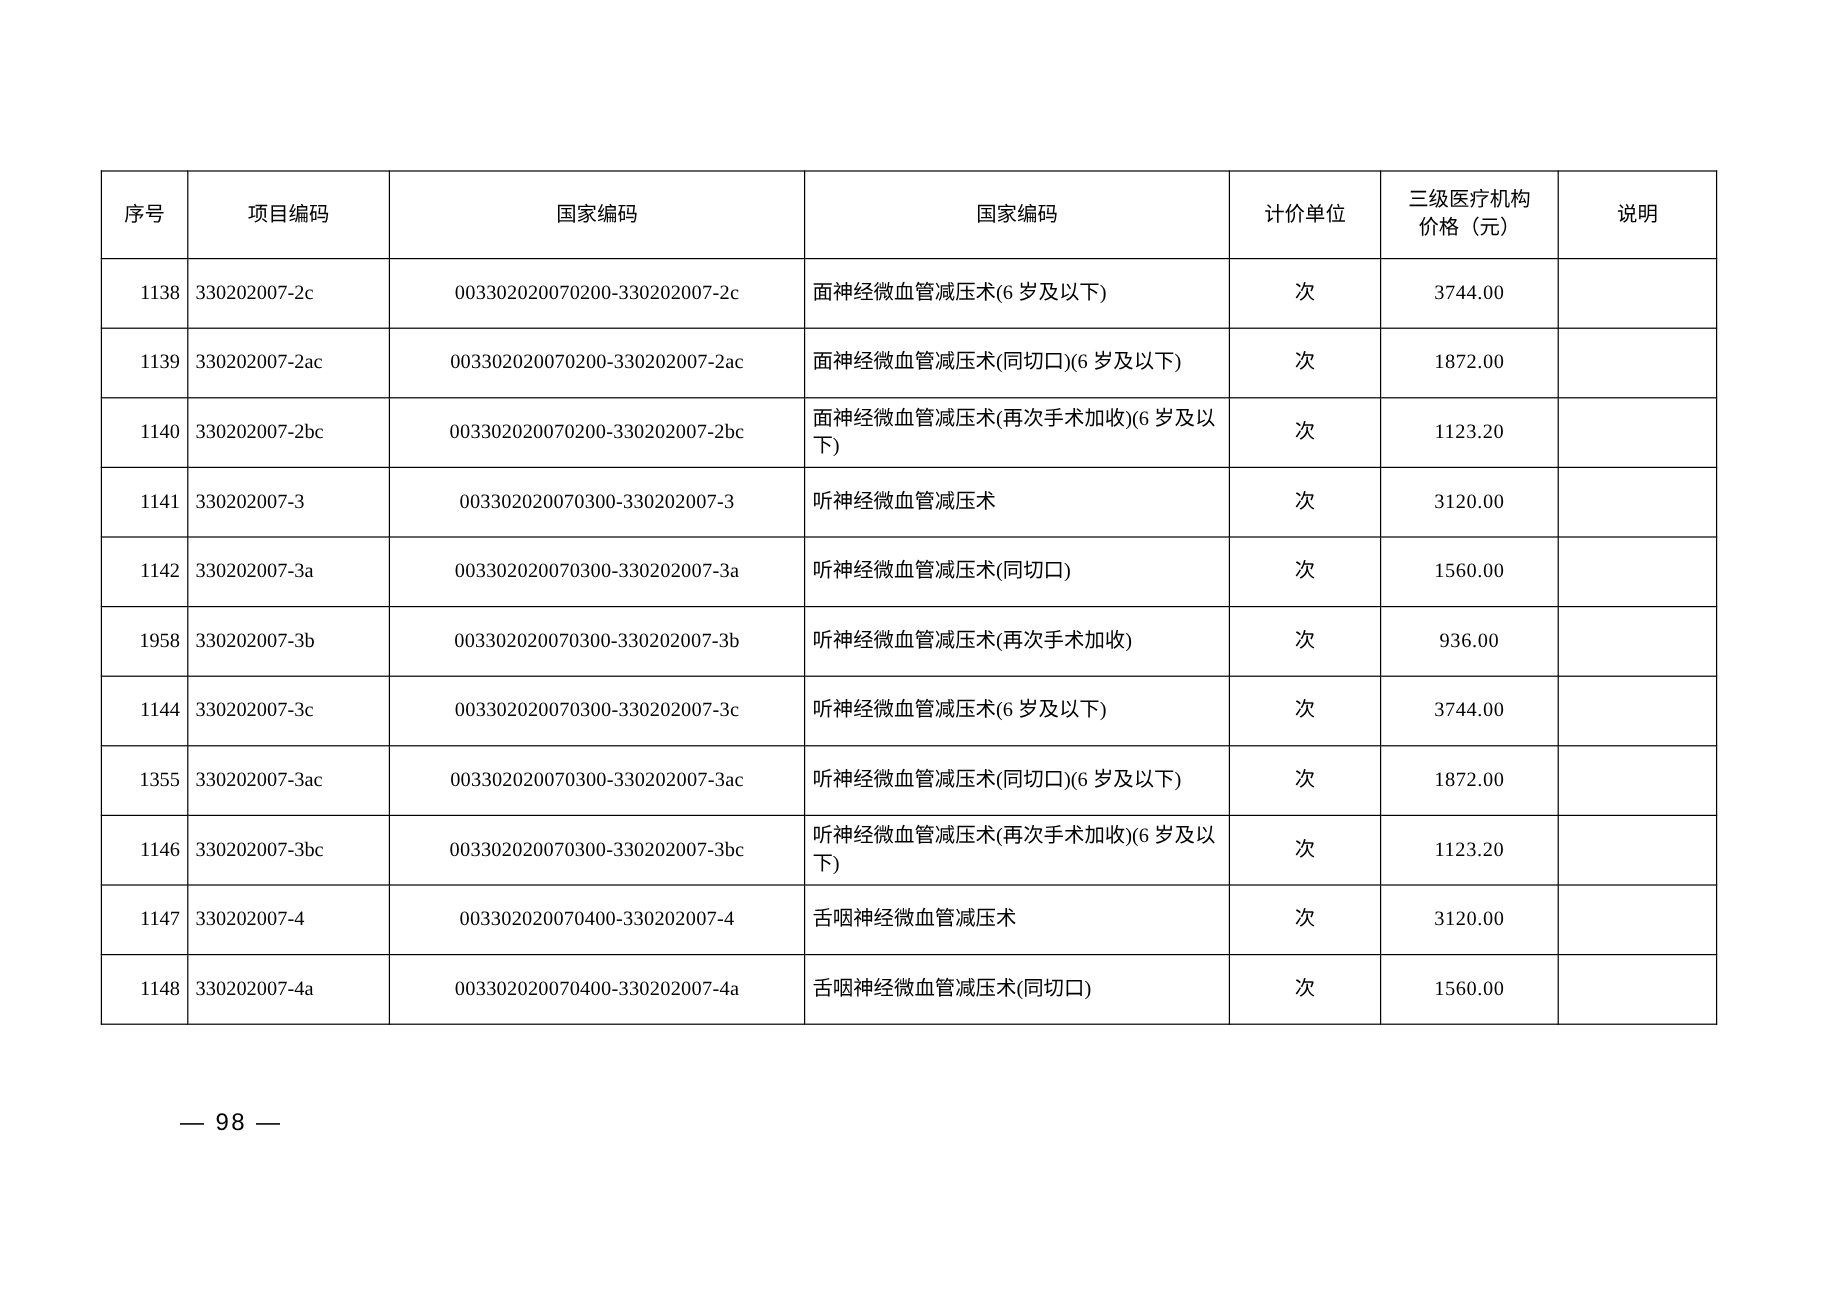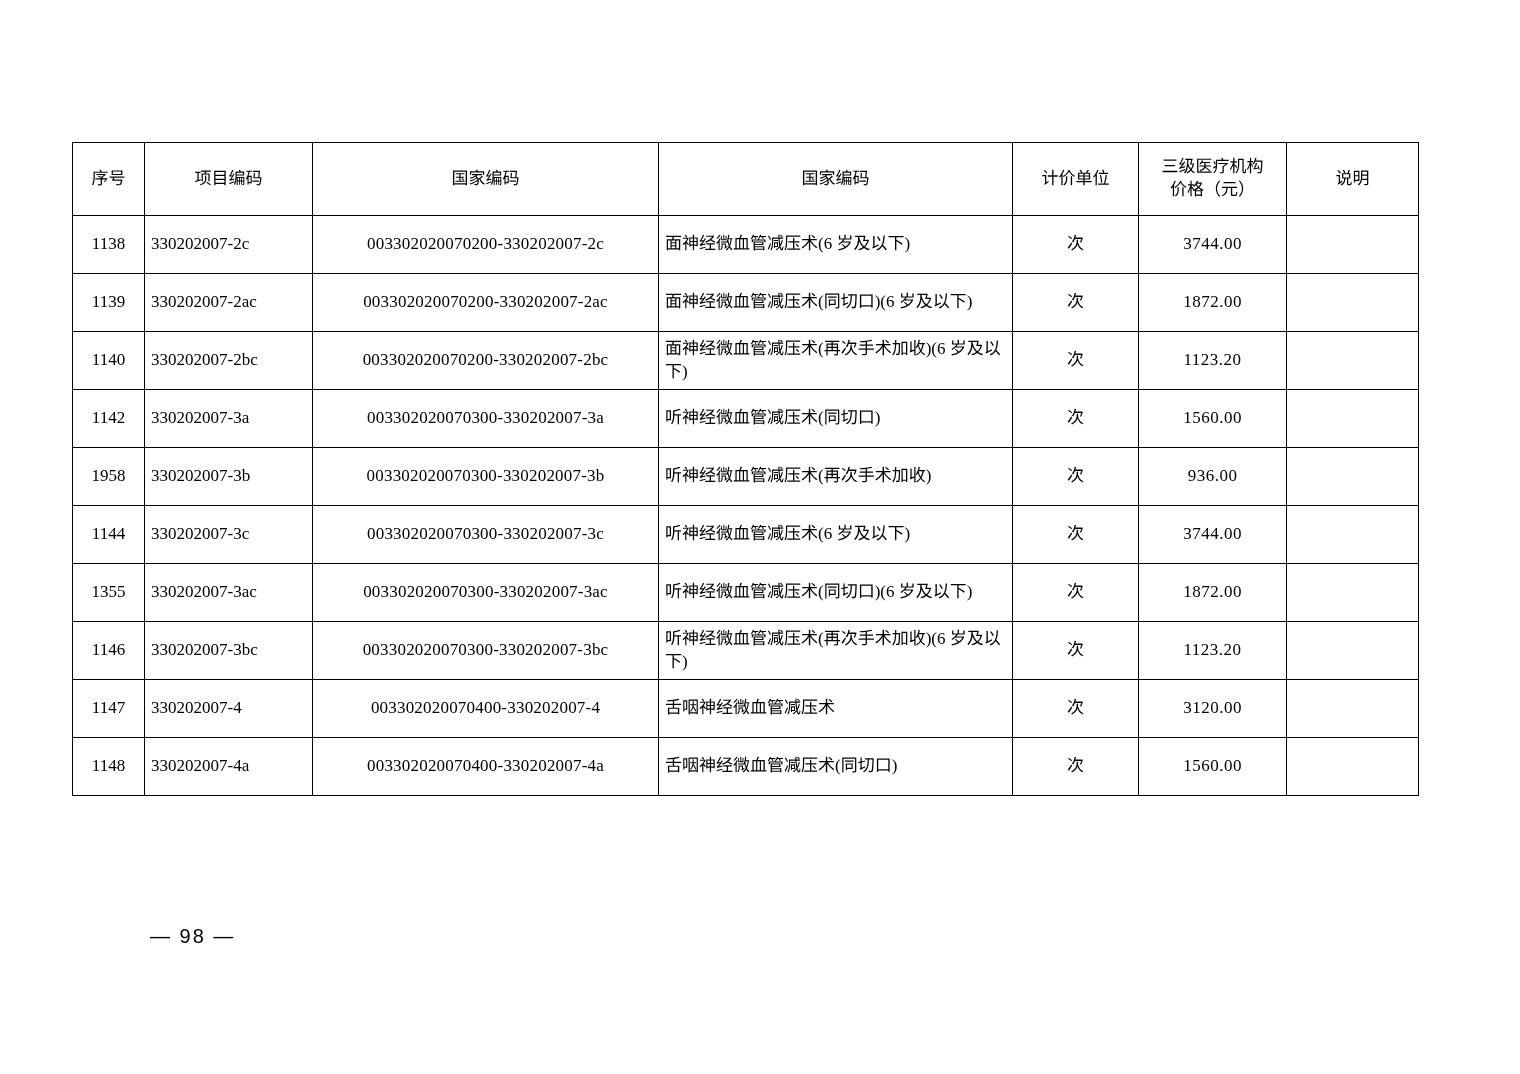--- a/index.html
+++ b/index.html
@@ -17,21 +17,21 @@
   }
   .page {
     position: absolute;
     left: 0;
     top: 0;
     width: 1520px;
     height: 1074px;
   }
   table.price-table {
     position: absolute;
-    left: 72px;
+    left: 84px;
     top: 142px;
     width: 1346px;
     border-collapse: collapse;
     table-layout: fixed;
   }
   table.price-table td,
   table.price-table th {
     border: 1px solid #000000;
     padding: 5px 6px;
     font-size: 17px;
@@ -47,21 +47,21 @@
     line-height: 1.3;
   }
   col.c-seq      { width: 72px; }
   col.c-code     { width: 168px; }
   col.c-natcode  { width: 346px; }
   col.c-name     { width: 354px; }
   col.c-unit     { width: 126px; }
   col.c-price    { width: 148px; }
   col.c-note     { width: 132px; }
 
-  td.seq   { text-align: center; margin-left: 22px; }
+  td.seq   { text-align: right; margin-left: 22px; }
   td.code  { text-align: left; padding-left: 8px; }
   td.nat   { text-align: center; letter-spacing: 0.2px; }
   td.name  { text-align: left; padding-left: 8px; }
   td.unit  { text-align: center; }
   td.price { text-align: center; letter-spacing: 0.5px; }
   td.note  { text-align: center; }
 
   tbody tr { height: 58px; }
 
   .page-number {
@@ -124,20 +124,29 @@
       <tr>
         <td class="seq">1140</td>
         <td class="code">330202007-2bc</td>
         <td class="nat">003302020070200-330202007-2bc</td>
         <td class="name">面神经微血管减压术(再次手术加收)(6 岁及以下)</td>
         <td class="unit">次</td>
         <td class="price">1123.20</td>
         <td class="note"></td>
       </tr>
       <tr>
+        <td class="seq">1141</td>
+        <td class="code">330202007-3</td>
+        <td class="nat">003302020070300-330202007-3</td>
+        <td class="name">听神经微血管减压术</td>
+        <td class="unit">次</td>
+        <td class="price">3120.00</td>
+        <td class="note"></td>
+      </tr>
+      <tr>
         <td class="seq">1142</td>
         <td class="code">330202007-3a</td>
         <td class="nat">003302020070300-330202007-3a</td>
         <td class="name">听神经微血管减压术(同切口)</td>
         <td class="unit">次</td>
         <td class="price">1560.00</td>
         <td class="note"></td>
       </tr>
       <tr>
         <td class="seq">1958</td>

